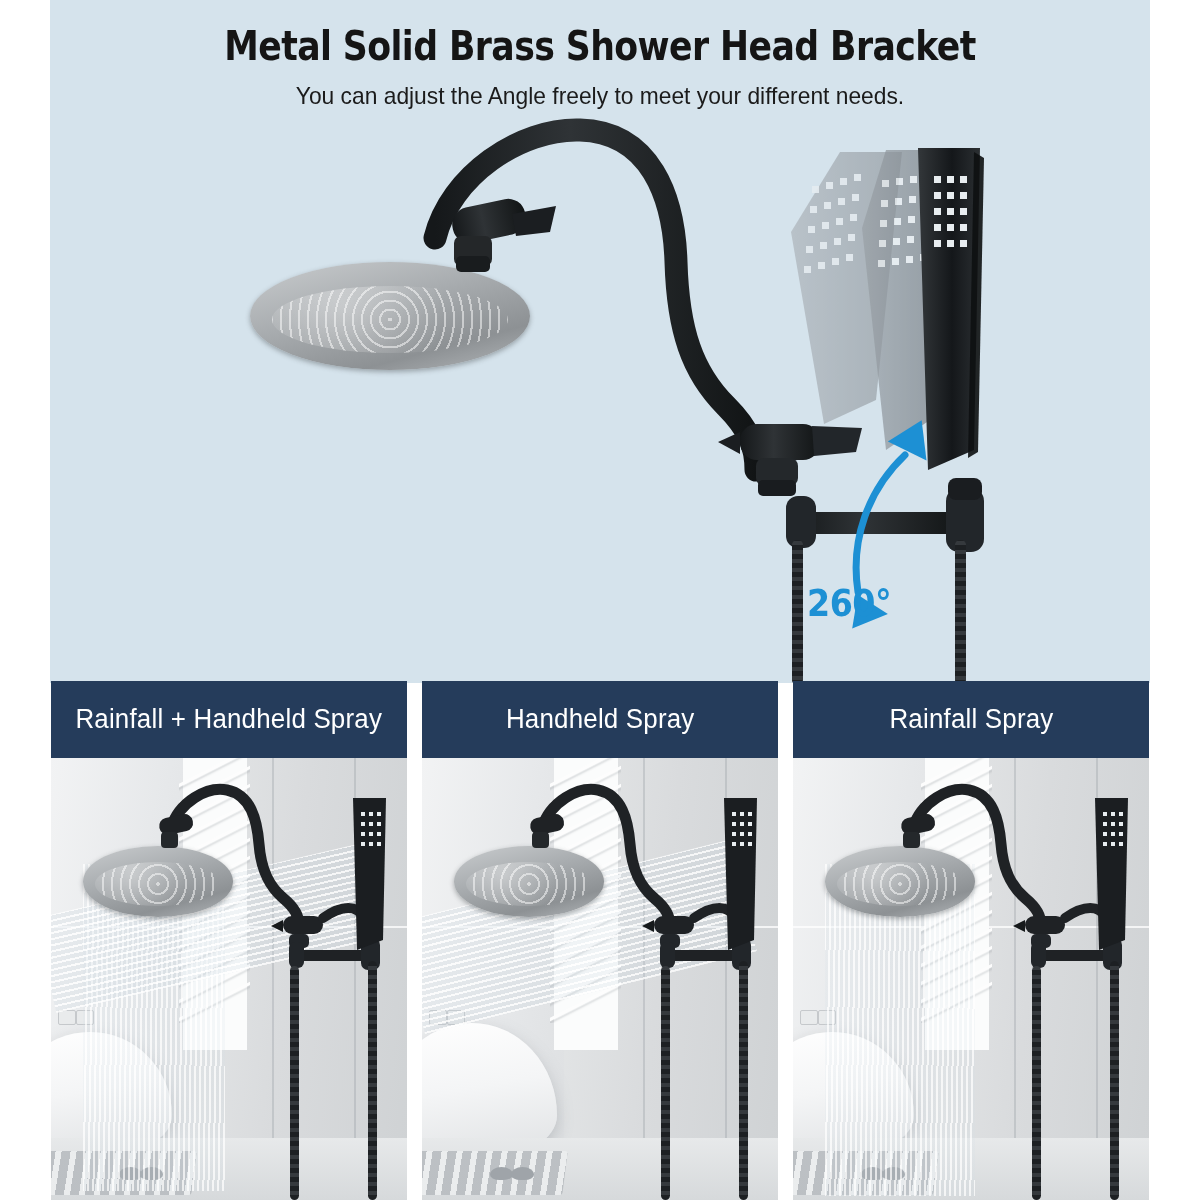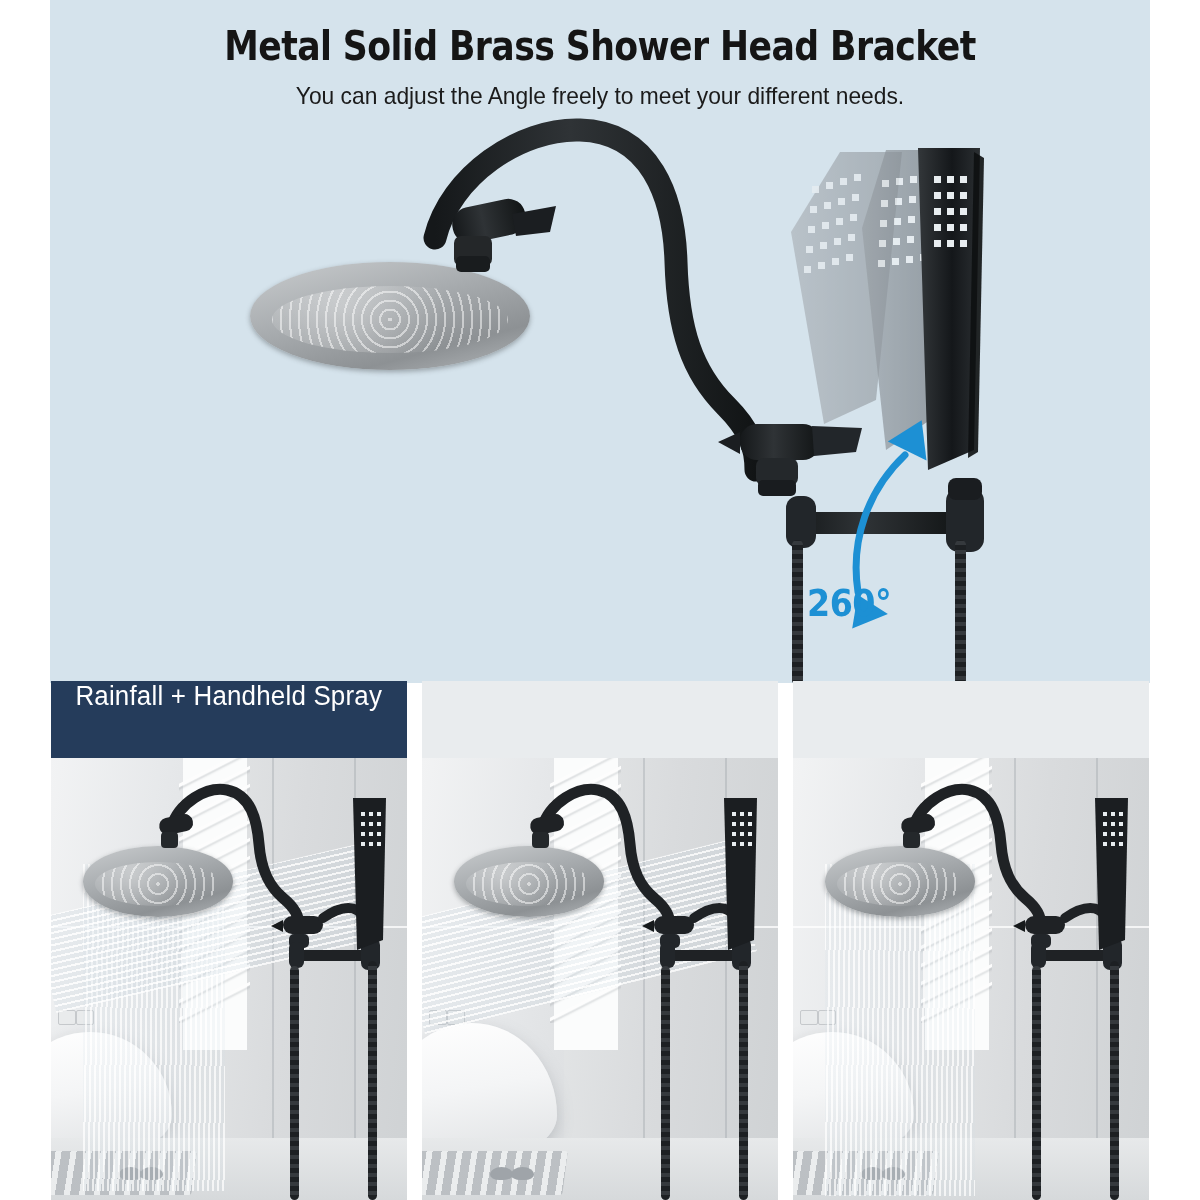--- a/index.html
+++ b/index.html
@@ -34,21 +34,21 @@
 
   
   .panels{position:absolute;left:51px;top:681px;width:1098px;height:519px;}
   .panel{position:absolute;top:0;width:356px;height:519px;overflow:hidden;background:#e9ecee;}
   .panel.p1{left:0;}
   .panel.p2{left:371px;}
   .panel.p3{left:742px;}
   .cap{
     position:absolute;left:0;top:0;width:100%;height:77px;
     background:#253c5b;color:#ffffff;
-    display:flex;justify-content:center;
+    display:flex;align-items:center;justify-content:center;
     font-size:27px;font-weight:400;letter-spacing:.2px;
     transform-origin:50% 50%;
     z-index:6;
   }
   .cap span{transform:scaleX(.96);display:inline-block;white-space:nowrap;}
   .photo{position:absolute;left:0;top:77px;width:100%;height:442px;overflow:hidden;}
 
   
   .bg-wallL{position:absolute;left:0;top:0;width:40%;height:100%;
     background:linear-gradient(100deg,#f2f3f4 0%,#e6e8ea 55%,#dddfe1 100%);}
@@ -316,20 +316,23 @@
               <rect x="318" y="84" width="4" height="4"></rect>
             <rect x="326" y="84" width="4" height="4"></rect>
           </g>
         </svg>
         <div class="hose" style="left:67%;top:47%;height:53%;width:9px;"></div>
         <div class="hose" style="left:89%;top:46%;height:54%;width:9px;"></div>
       </div>
     </div>
 
     <div class="panel p2">
+      <div class="cap">
+        <span>Handheld Spray</span>
+      </div>
       <div class="photo">
         <div class="bg-wallL"></div>
           <div class="bg-wallR"></div>
         <div class="tile-line" style="left:0;top:38%;width:100%;height:2px;"></div>
         <div class="tile-dark" style="left:62%;top:0;width:2px;height:100%;"></div>
         <div class="tile-dark" style="left:85%;top:0;width:2px;height:100%;"></div>
         <div class="window" style="left:37%;top:0;width:18%;height:66%;"></div>
         <div class="blinds" style="left:36%;top:0;width:20%;height:60%;">
           <i style="top:8px"></i>
             <i style="top:26px"></i>
@@ -385,20 +388,23 @@
               <rect x="318" y="84" width="4" height="4"></rect>
             <rect x="326" y="84" width="4" height="4"></rect>
           </g>
         </svg>
         <div class="hose" style="left:67%;top:47%;height:53%;width:9px;"></div>
         <div class="hose" style="left:89%;top:46%;height:54%;width:9px;"></div>
       </div>
     </div>
 
     <div class="panel p3">
+      <div class="cap">
+        <span>Rainfall Spray</span>
+      </div>
       <div class="photo">
         <div class="bg-wallL"></div>
           <div class="bg-wallR"></div>
         <div class="tile-line" style="left:0;top:38%;width:100%;height:2px;"></div>
         <div class="tile-dark" style="left:62%;top:0;width:2px;height:100%;"></div>
         <div class="tile-dark" style="left:85%;top:0;width:2px;height:100%;"></div>
         <div class="window" style="left:37%;top:0;width:18%;height:66%;"></div>
         <div class="blinds" style="left:36%;top:0;width:20%;height:60%;">
           <i style="top:8px"></i>
             <i style="top:26px"></i>

